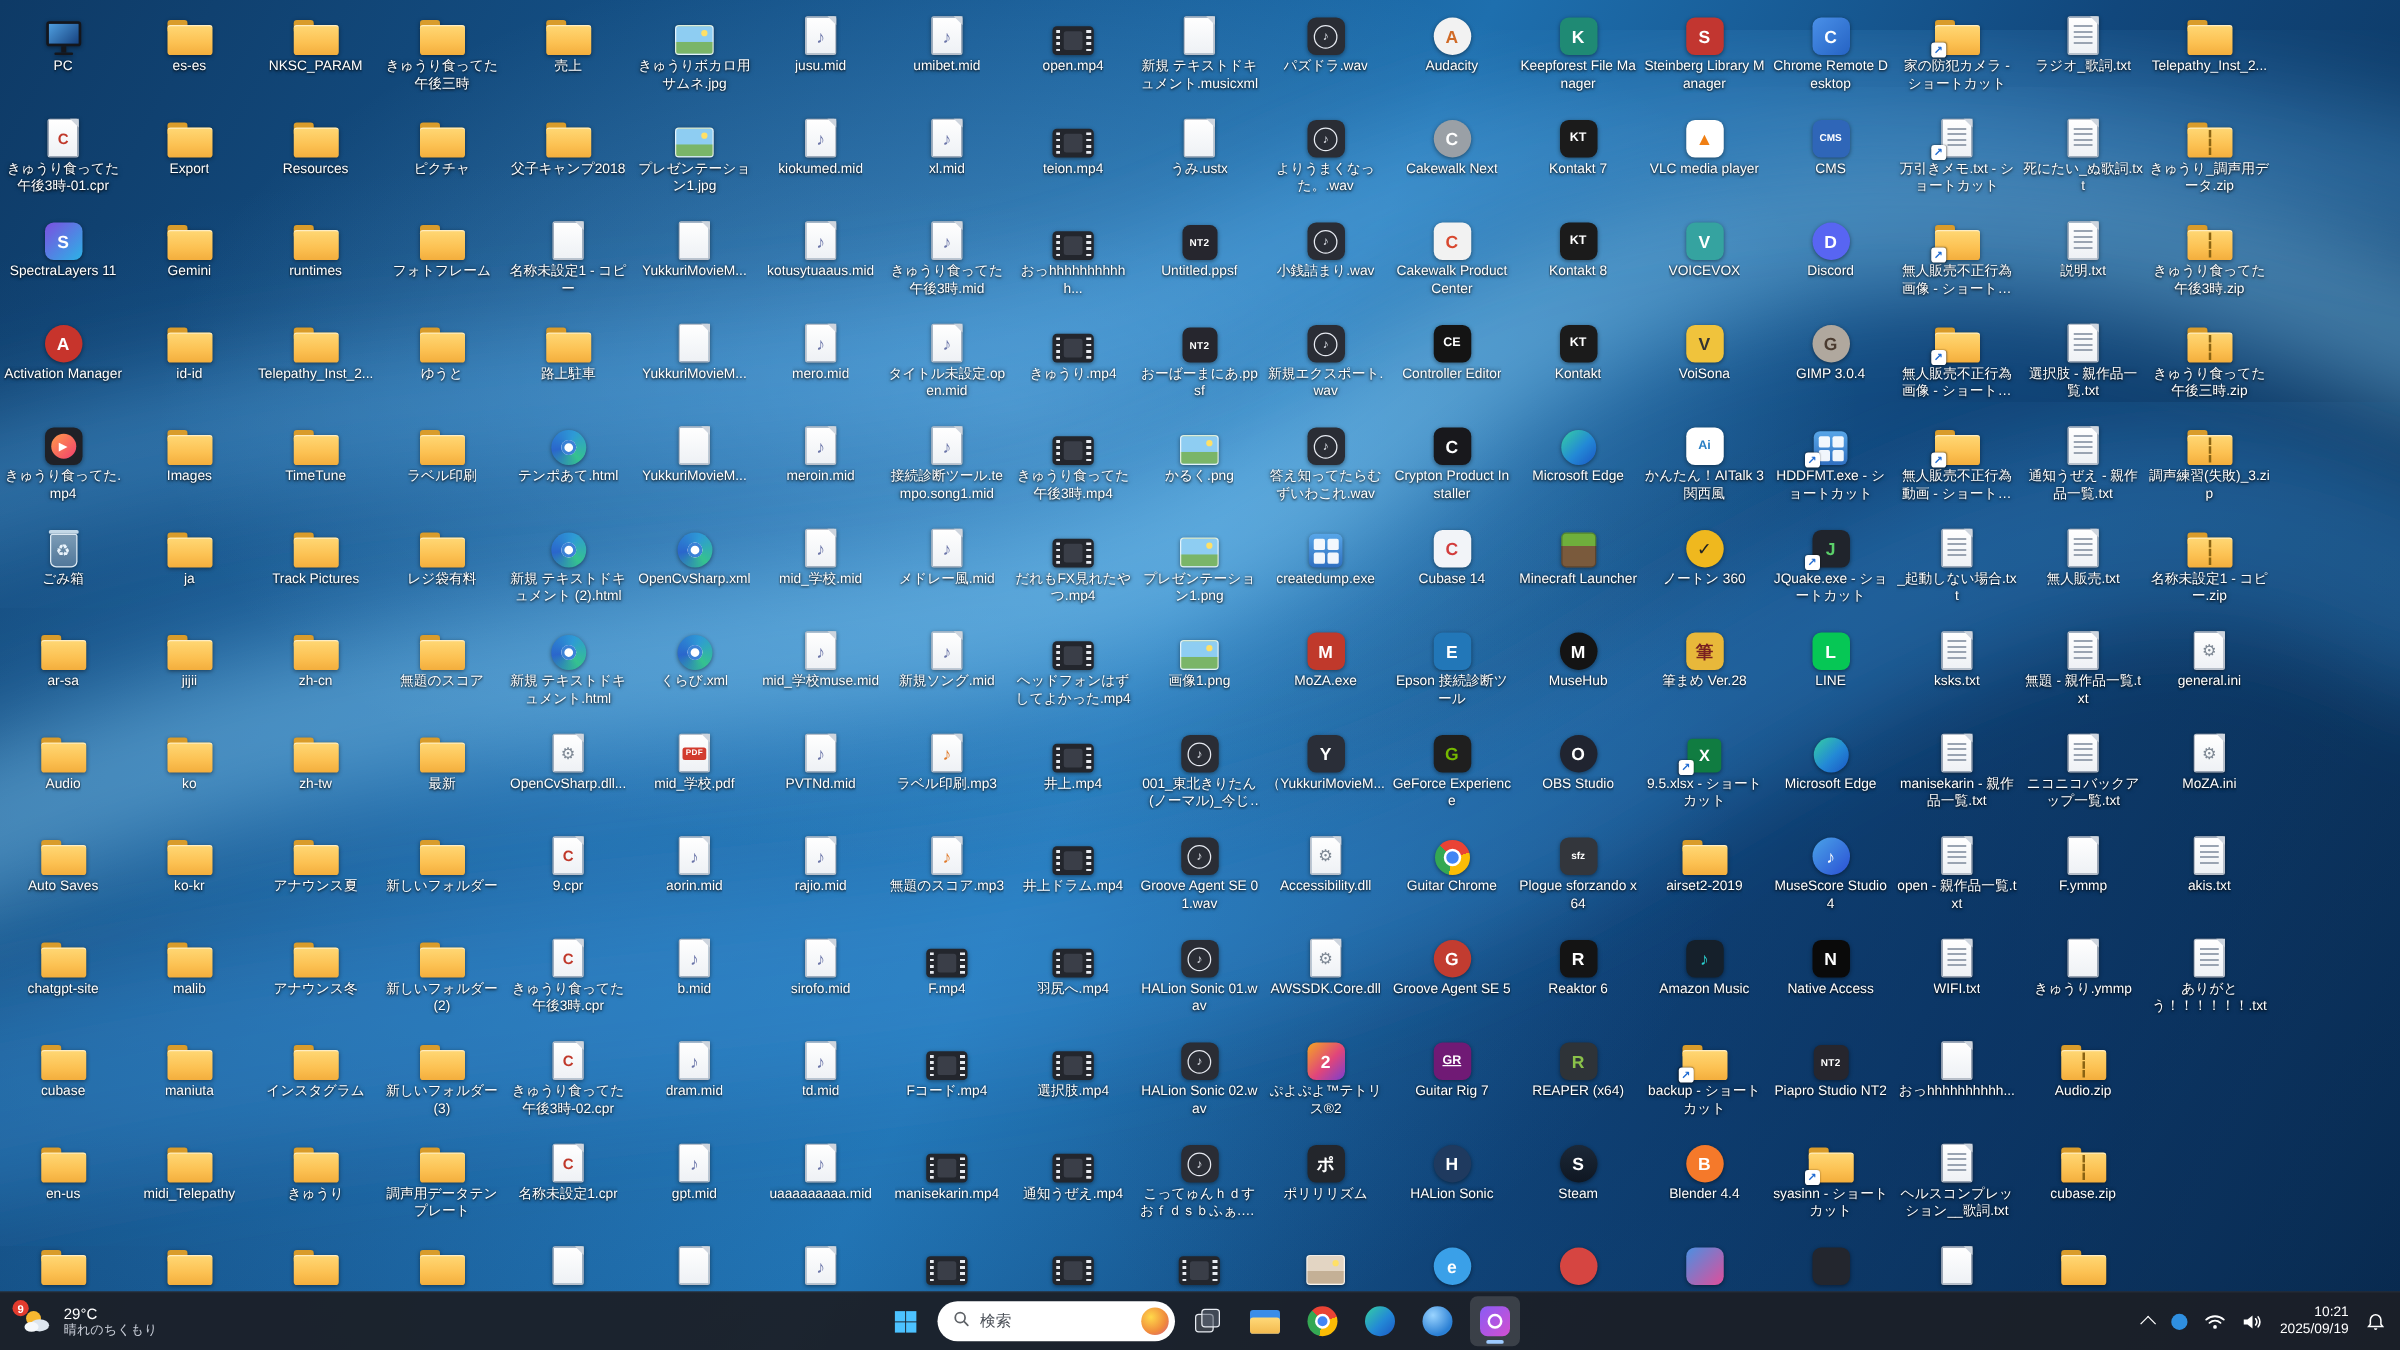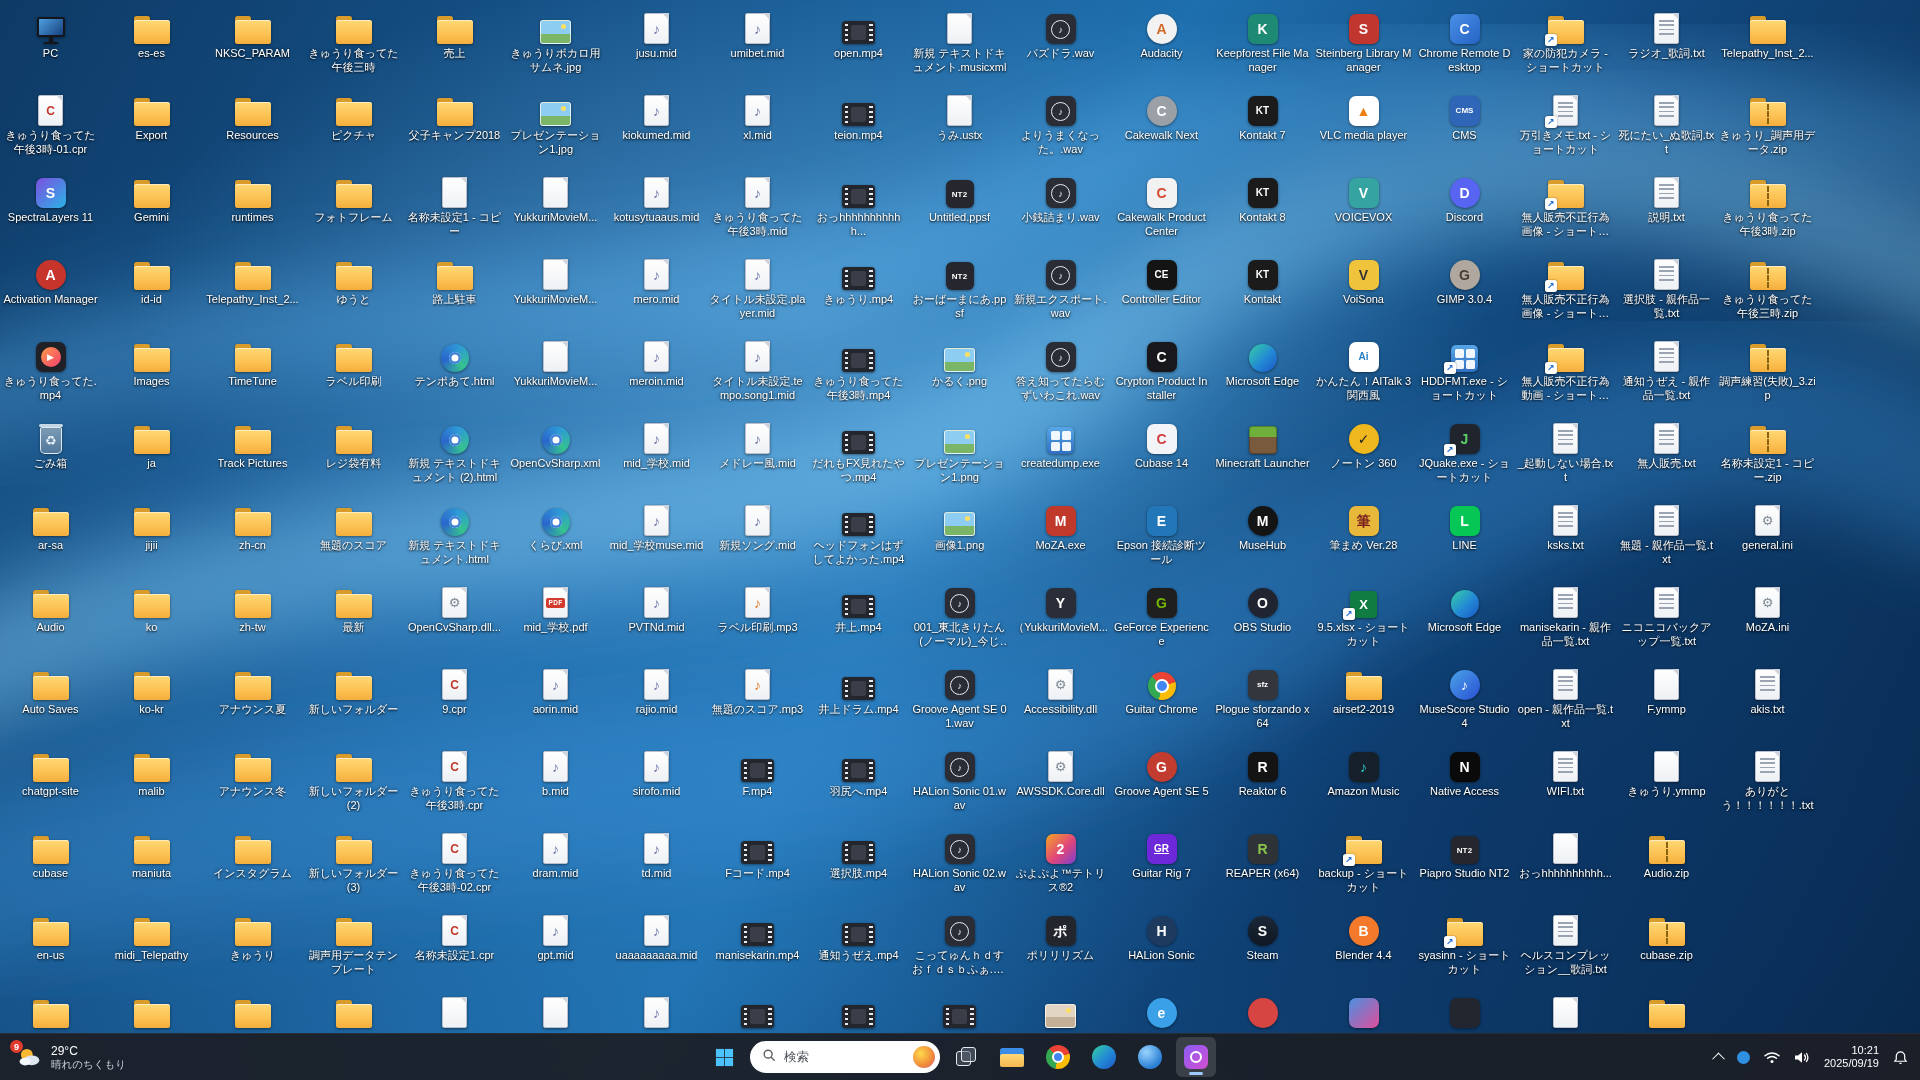--- a/index.html
+++ b/index.html
@@ -630,21 +630,21 @@
           </div>
         </div>
         <div class="lbl">mero.mid</div>
       </div>
       <div class="cell">
         <div class="ic">
           <div class="file">
             <span class="fg" style="color:#6a74a8;font-size:14px">♪</span>
           </div>
         </div>
-        <div class="lbl">タイトル未設定.player.mid</div>
+        <div class="lbl">タイトル未設定.open.mid</div>
       </div>
       <div class="cell">
         <div class="ic">
           <div class="vid">
             <i class="vmid"></i>
           </div>
         </div>
         <div class="lbl">きゅうり.mp4</div>
       </div>
       <div class="cell">
@@ -767,21 +767,21 @@
           </div>
         </div>
         <div class="lbl">meroin.mid</div>
       </div>
       <div class="cell">
         <div class="ic">
           <div class="file">
             <span class="fg" style="color:#6a74a8;font-size:14px">♪</span>
           </div>
         </div>
-        <div class="lbl">タイトル未設定.tempo.song1.mid</div>
+        <div class="lbl">接続診断ツール.tempo.song1.mid</div>
       </div>
       <div class="cell">
         <div class="ic">
           <div class="vid">
             <i class="vmid"></i>
           </div>
         </div>
         <div class="lbl">きゅうり食ってた午後3時.mp4</div>
       </div>
       <div class="cell">
@@ -1628,21 +1628,21 @@
         <div class="lbl">HALion Sonic 02.wav</div>
       </div>
       <div class="cell">
         <div class="ic">
           <div class="appic" style="background: linear-gradient(135deg, rgb(245, 166, 35), rgb(224, 69, 123) 55%, rgb(122, 63, 208)); font-size: 14px;">2</div>
         </div>
         <div class="lbl">ぷよぷよ™テトリス®2</div>
       </div>
       <div class="cell">
         <div class="ic">
-          <div class="appic" style="background: #6d28d9; font-size: 10px; text-decoration: underline;">GR</div>
+          <div class="appic" style="background: #701a75; font-size: 10px; text-decoration: underline;">GR</div>
         </div>
         <div class="lbl">Guitar Rig 7</div>
       </div>
       <div class="cell">
         <div class="ic">
           <div class="appic" style="background: rgb(46, 51, 56); color: rgb(138, 194, 74); font-size: 14px;">R</div>
         </div>
         <div class="lbl">REAPER (x64)</div>
       </div>
       <div class="cell">

